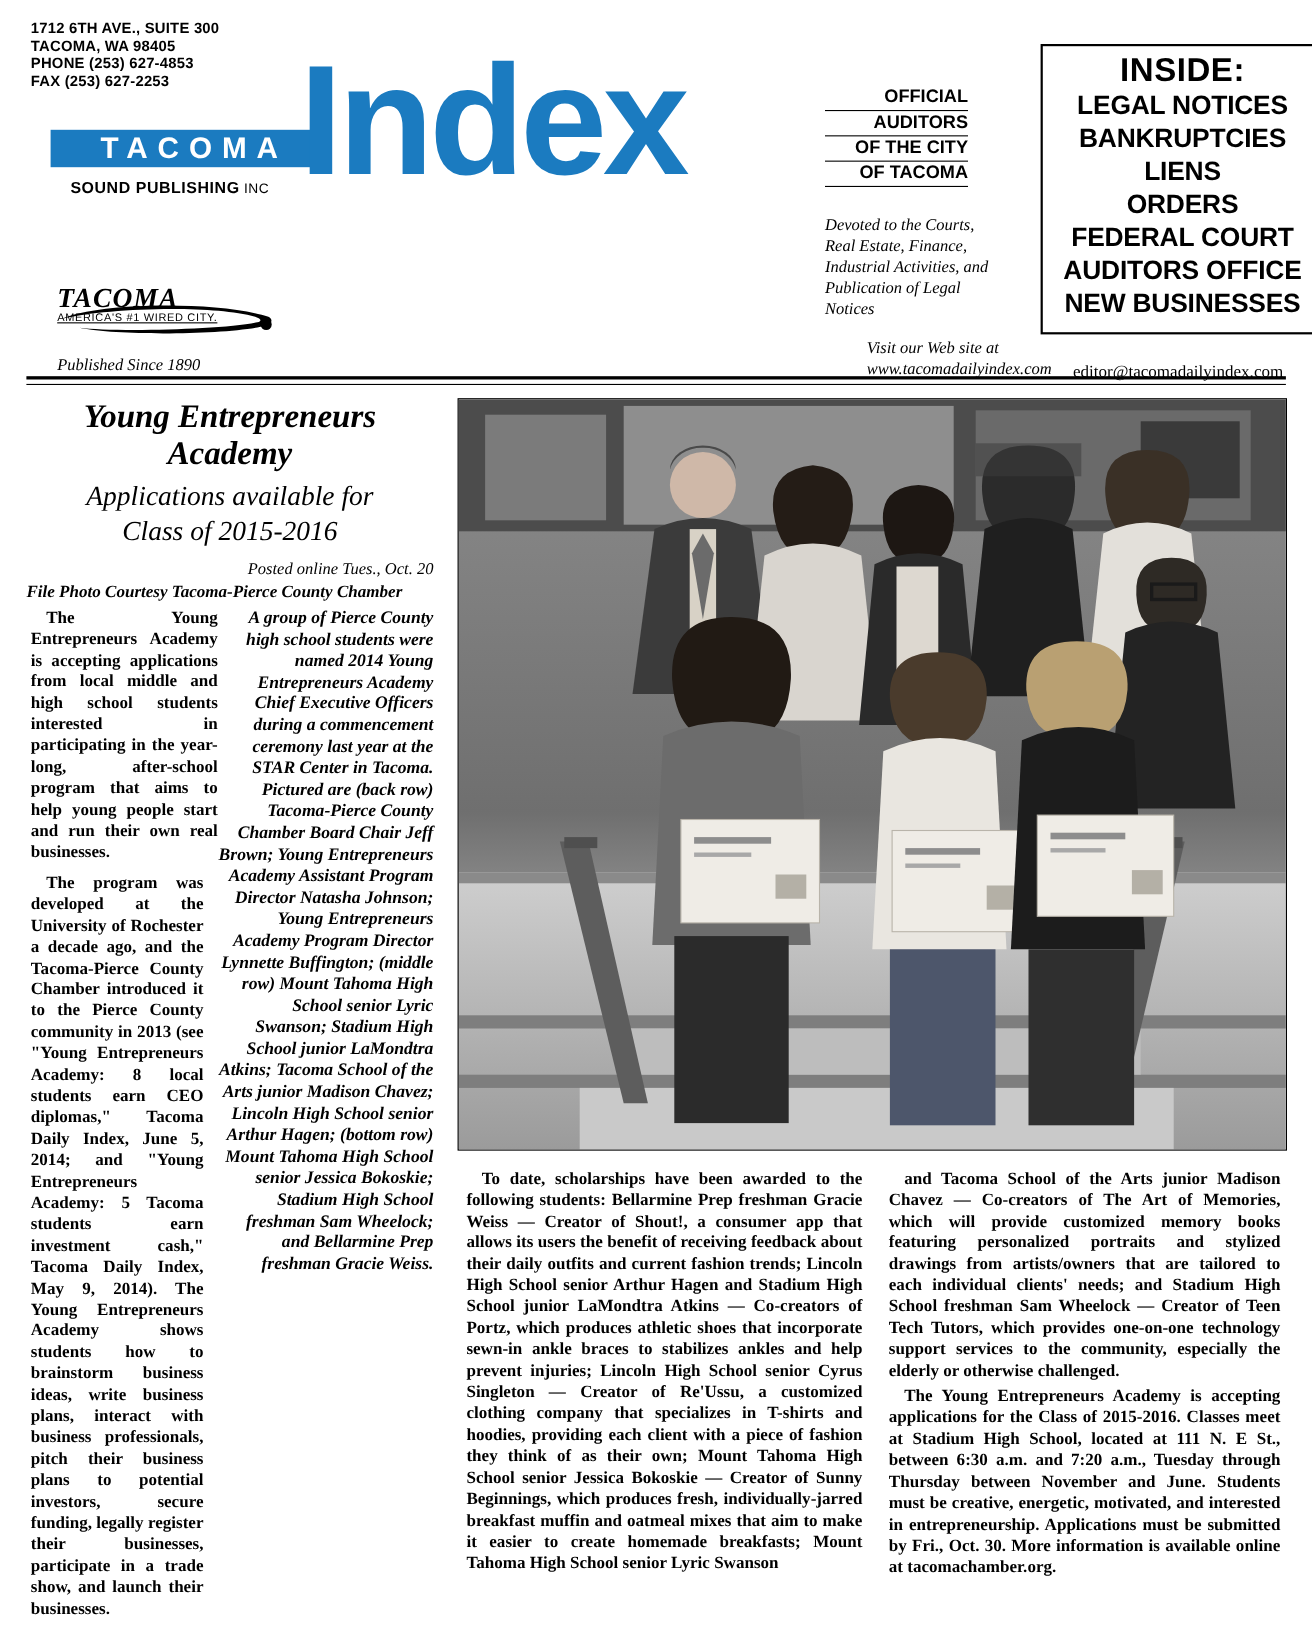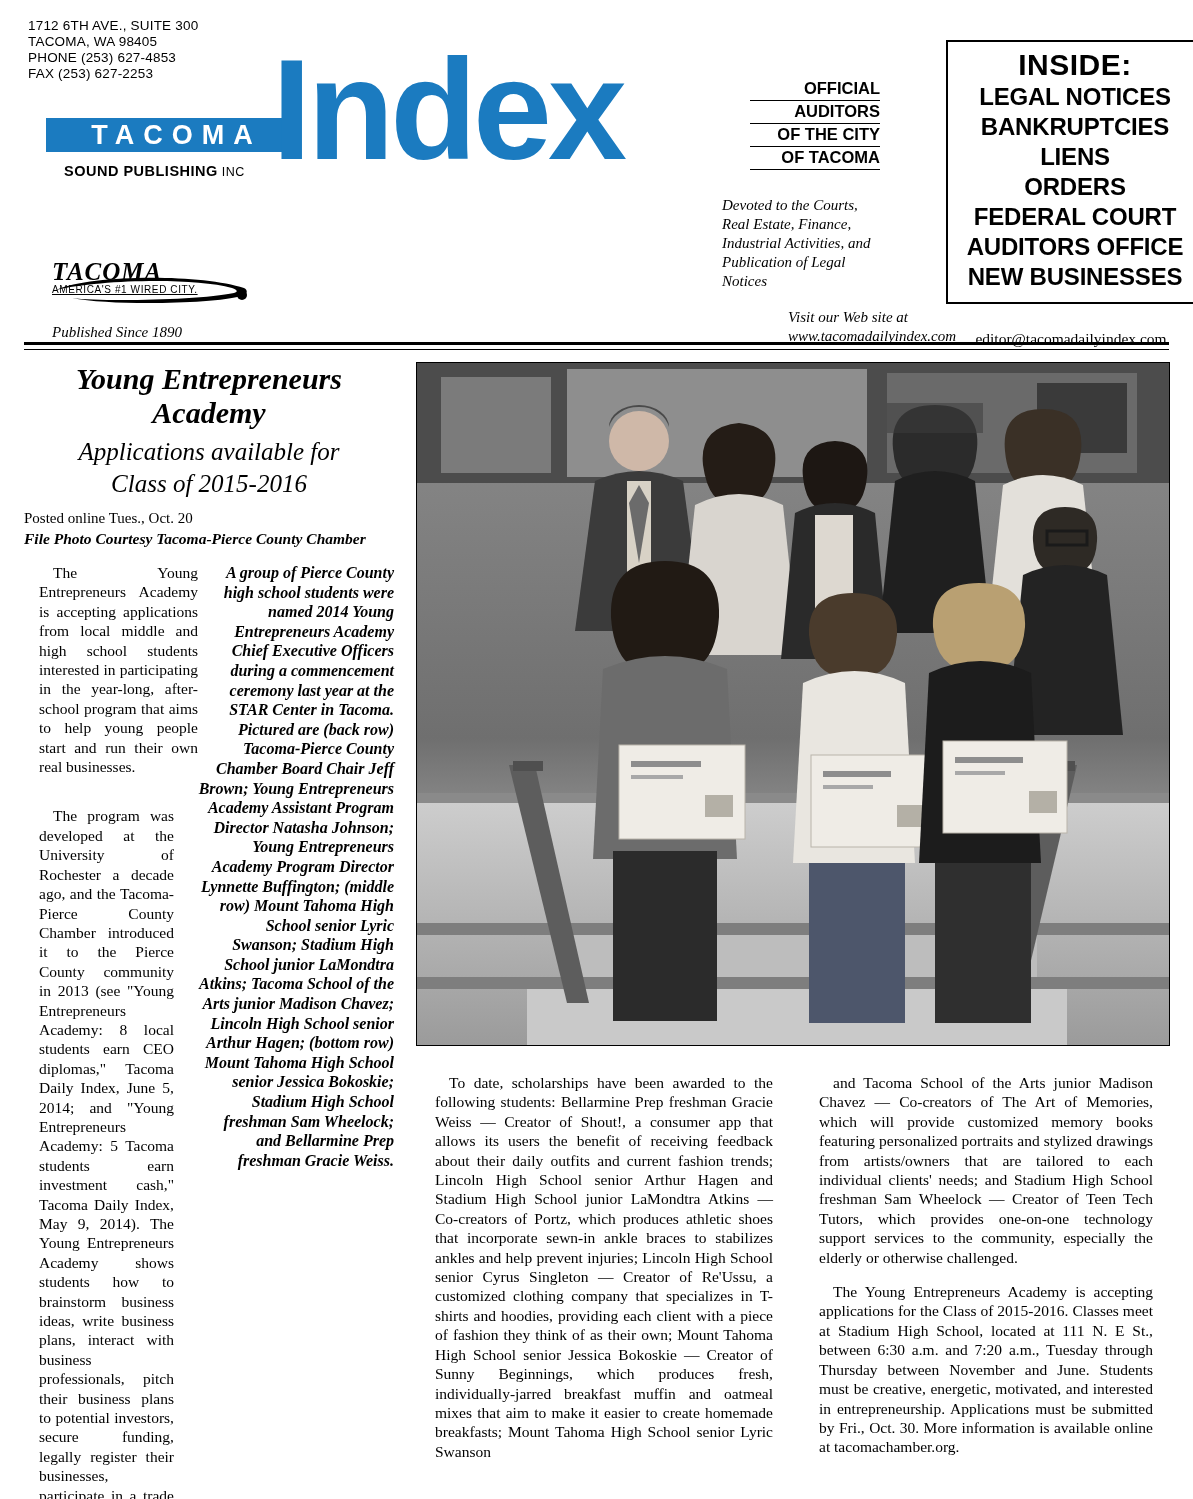--- a/index.html
+++ b/index.html
@@ -28,20 +28,21 @@
     height: 320px;
   }
   .addr-block {
     position: absolute;
     left: 4px;
     top: 0px;
     font-family: "Liberation Sans", sans-serif;
     font-size: 13.5px;
     line-height: 16px;
     letter-spacing: .2px;
+    font-weight: bold;
   }
   .date-line {
     position: absolute;
     left: 240px;
     top: 12px;
     width: 650px;
     border-bottom: 2px solid #000;
     padding-bottom: 4px;
   }
   .date-line .dl-date {
@@ -146,21 +147,21 @@
     top: 60px;
     width: 130px;
     font-family: "Liberation Sans", sans-serif;
     font-weight: bold;
     font-size: 16.5px;
     line-height: 21px;
   }
   .official div { border-bottom: 1.5px solid #000; padding-bottom: 1px; text-align: right; }
   .devoted {
     position: absolute;
-    left: 698px;
+    left: 726px;
     top: 178px;
     width: 165px;
     font-family: "Liberation Serif", serif;
     font-style: italic;
     font-size: 15px;
     line-height: 19px;
   }
   .visit {
     position: absolute;
     left: 726px;
@@ -238,40 +239,41 @@
   .subhead {
     font-family: "Liberation Serif", serif;
     font-style: italic;
     font-size: 25px;
     line-height: 32px;
     text-align: center;
     margin-top: 6px;
   }
   .posted {
     font-family: "Liberation Serif", serif;
+    font-style: italic;
     font-size: 15px;
-    text-align: left;
+    text-align: right;
     margin-top: 10px;
   }
   .photo-credit {
     font-family: "Liberation Serif", serif;
     font-weight: bold;
     font-style: italic;
     font-size: 15.5px;
     line-height: 19px;
     text-align: justify;
     margin-top: 2px;
   }
   .body-text {
     font-size: 15.5px;
     line-height: 19.4px;
     text-align: justify;
     hyphens: auto;
   }
-  .body-text p { margin: 15px; text-indent: 14px; }
+  .body-text p { margin: 4px; text-indent: 14px; font-weight: bold; }
 
   .left-flow { margin-top: 4px; }
   .left-narrow {
     float: left;
     width: 165px;
   }
   .pullquote {
     float: right;
     width: 196px;
     font-family: "Liberation Serif", serif;

